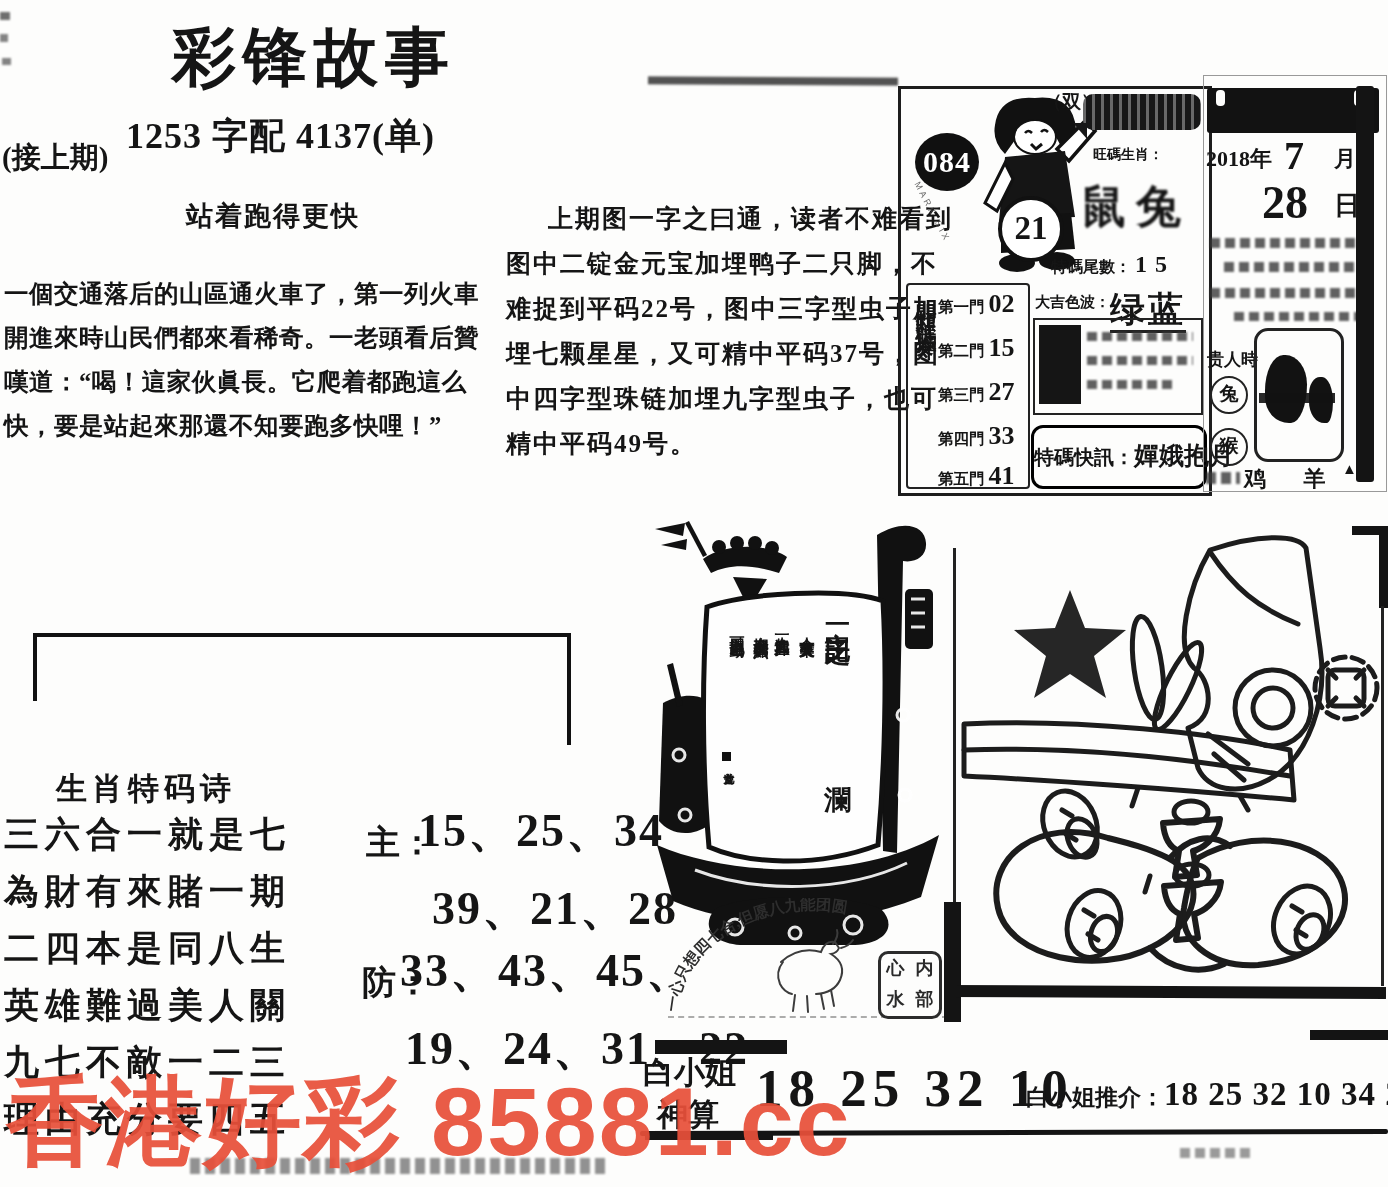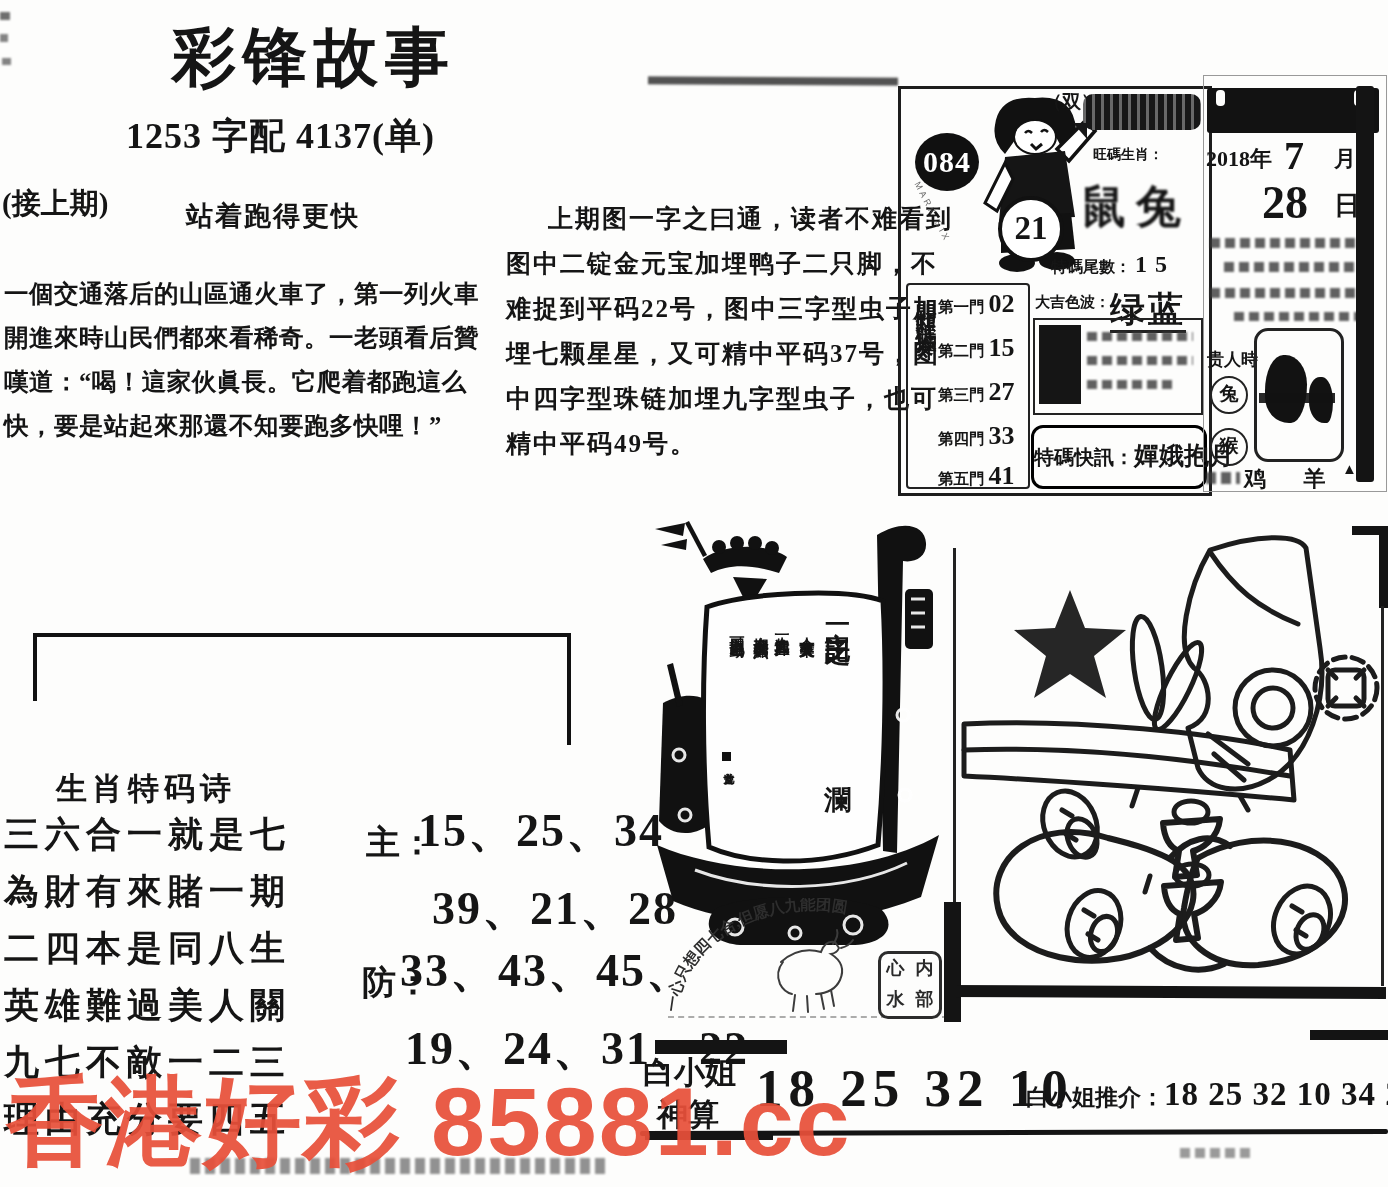--- a/index.html
+++ b/index.html
@@ -87,21 +87,21 @@
 
 <div id="page">
 
   <div class="abs" style="left:0;top:12px;width:10px;height:8px;background:#333;filter:blur(1px);opacity:.7;"></div>
   <div class="abs" style="left:0;top:34px;width:8px;height:8px;background:#333;filter:blur(1px);opacity:.6;"></div>
   <div class="abs" style="left:2px;top:58px;width:9px;height:7px;background:#333;filter:blur(1px);opacity:.6;"></div>
   <div class="abs" style="left:648px;top:77px;width:250px;height:8px;background:#1a1a1a;opacity:.75;filter:blur(1px);transform:rotate(.3deg);"></div>
 
   <div class="abs title" style="left:172px;top:14px;">彩锋故事</div>
   <div class="abs subtitle" style="left:126px;top:112px;">1253 字配 4137(单)</div>
-  <div class="abs continued" style="left:2px;top:138px;margin-top:46px;">(接上期)</div>
+  <div class="abs continued" style="left:2px;top:138px;">(接上期)</div>
   <div class="abs story-title" style="left:186px;top:198px;">站着跑得更快</div>
 
   <div class="abs" style="left:4px;top:272px;">
     <div class="story-line">一個交通落后的山區通火車了，第一列火車</div>
     <div class="story-line">開進來時山民們都來看稀奇。一老頭看后贊</div>
     <div class="story-line">嘆道：“喝！這家伙眞長。它爬着都跑這么</div>
     <div class="story-line">快，要是站起來那還不知要跑多快哩！”</div>
   </div>
 
   <div class="abs" style="left:506px;top:196px;">

